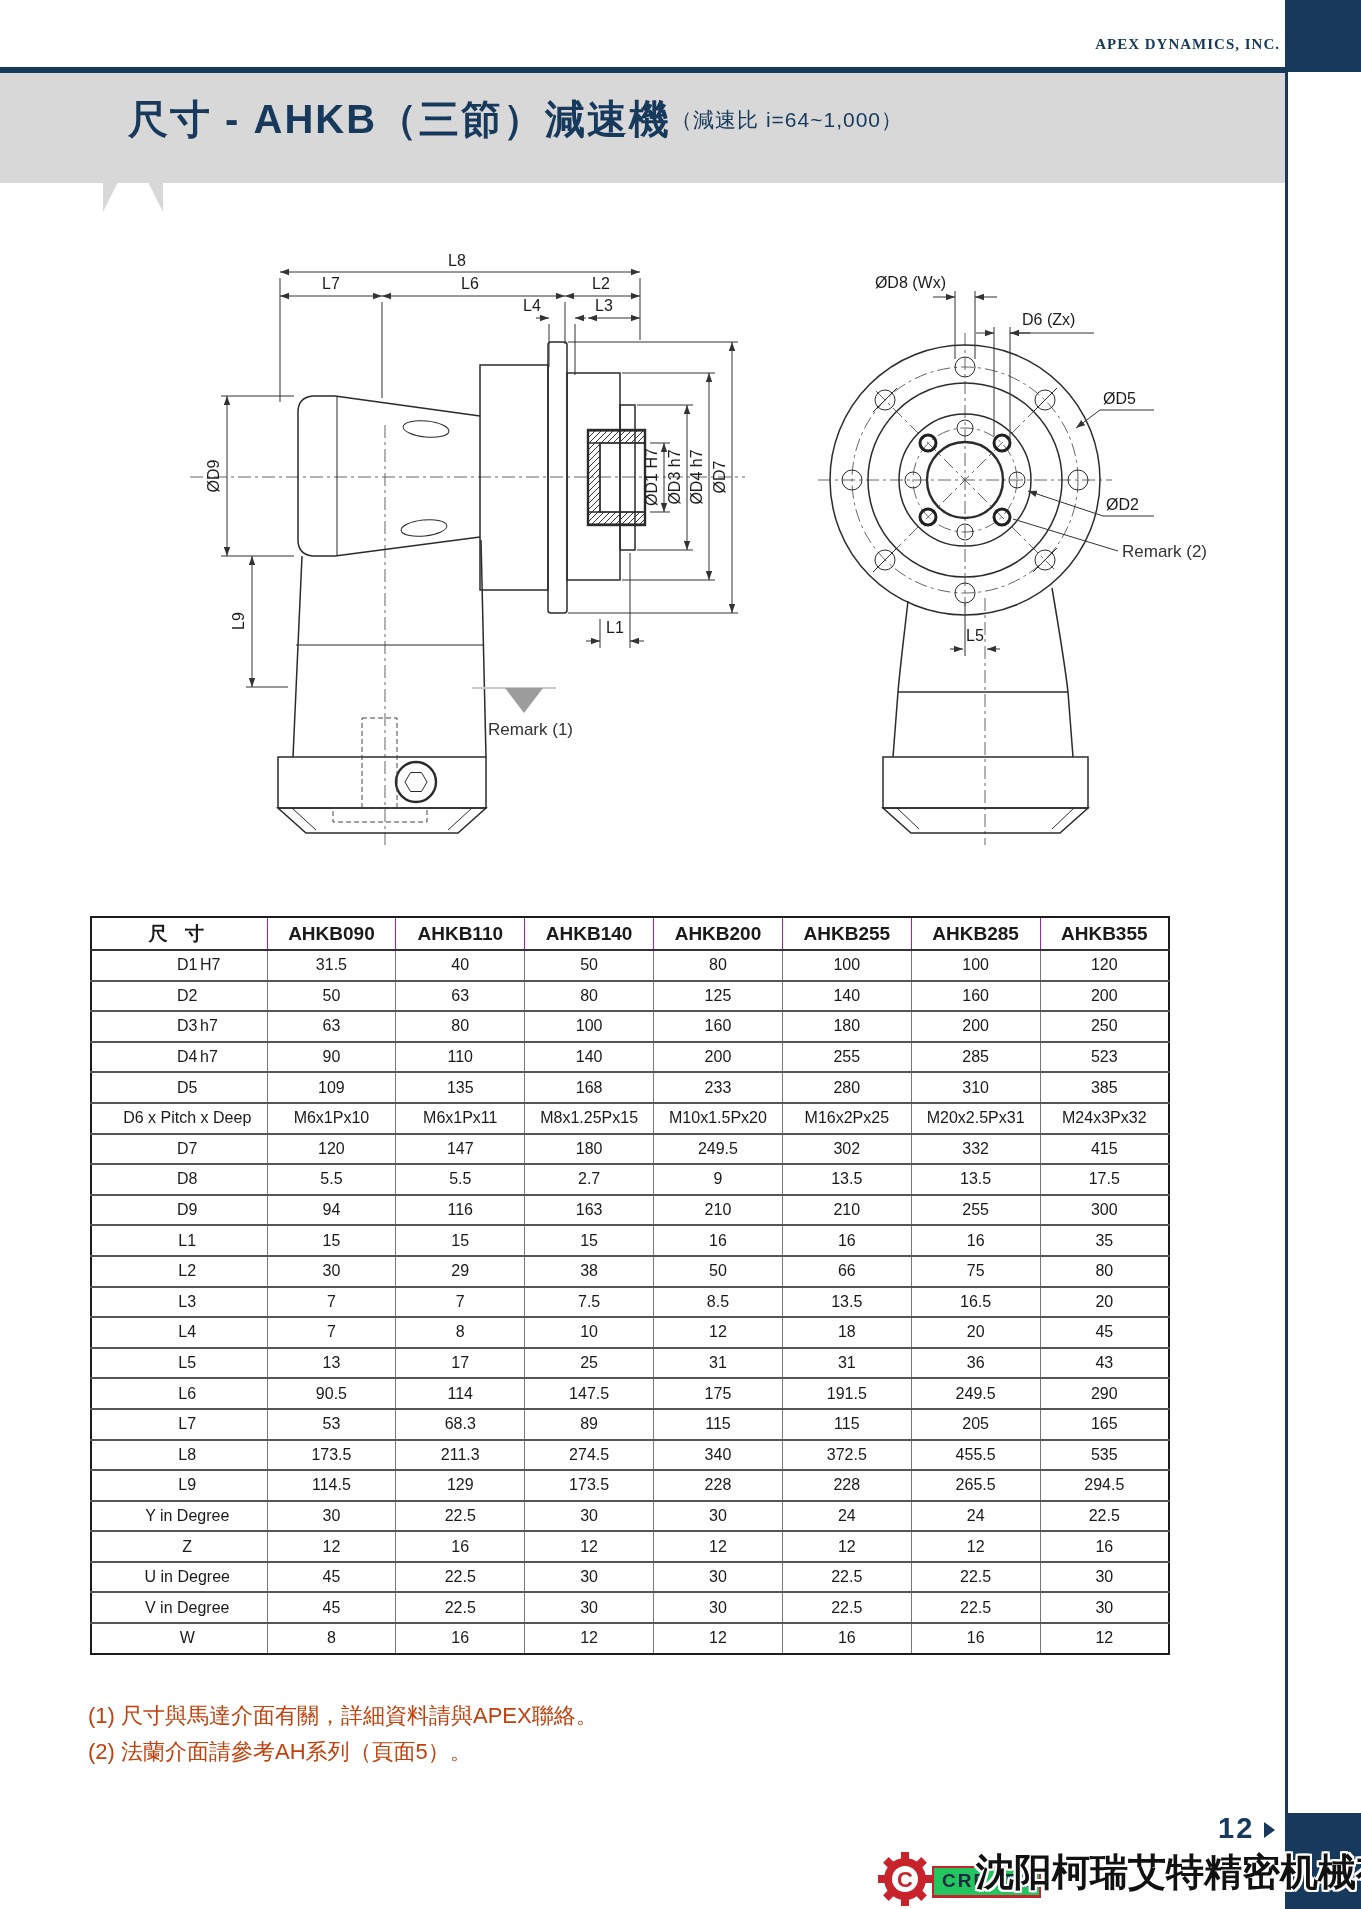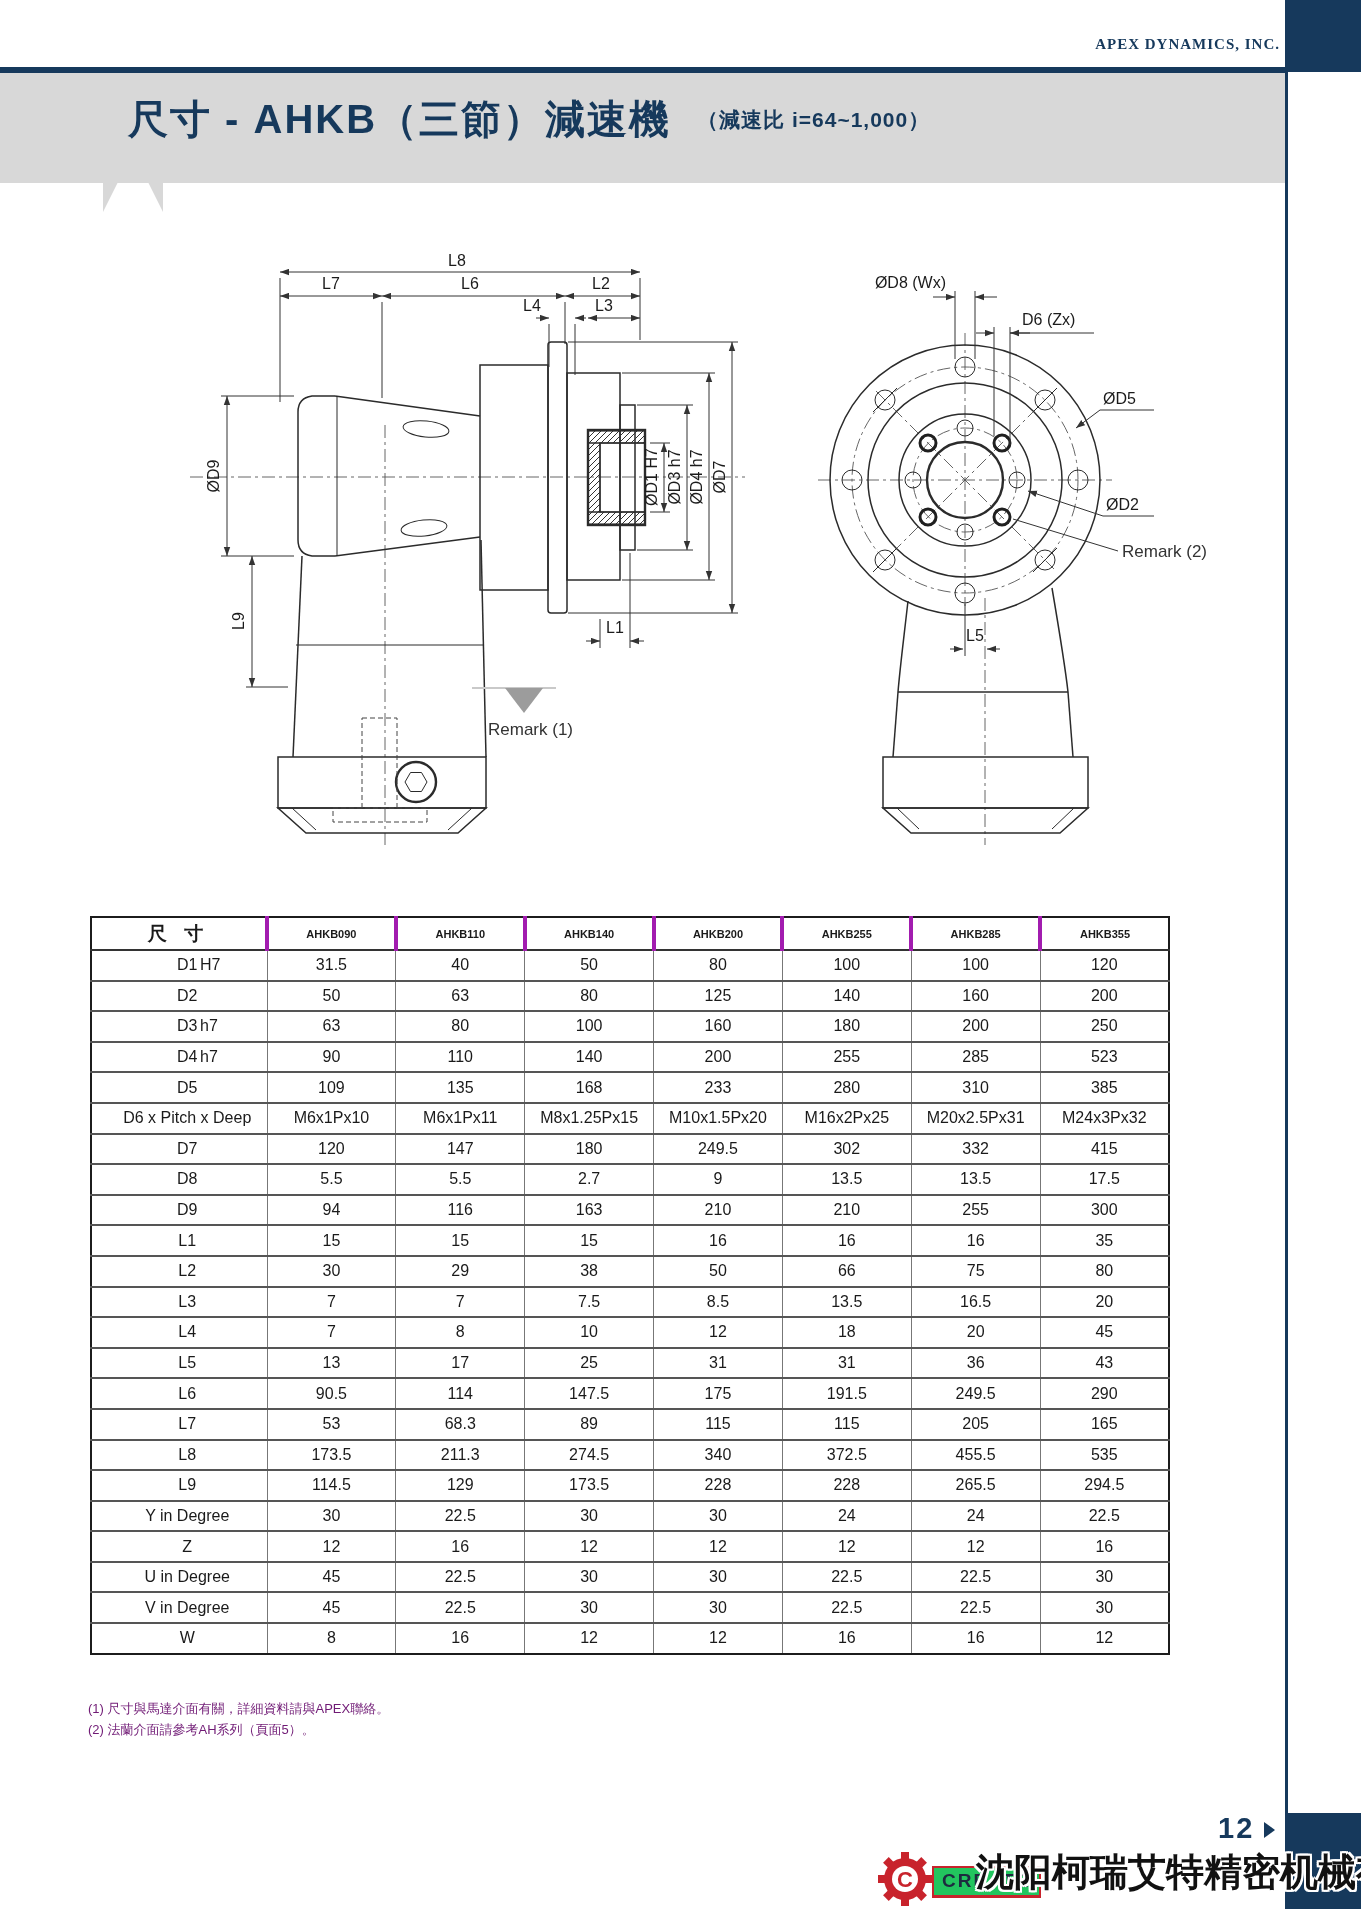--- a/index.html
+++ b/index.html
@@ -11,21 +11,21 @@
   body{font-family:"Liberation Sans",sans-serif;}
   #page{position:relative;width:1361px;height:1909px;background:#fff;overflow:hidden;}
 
   
   .apex-co{position:absolute;top:36px;left:0;width:1280px;text-align:right;
     font-size:15px;letter-spacing:1px;color:var(--navy);font-weight:600;font-family:Liberation Serif, serif;}
   .head-rule{position:absolute;top:67px;left:0;width:1286px;height:6px;background:var(--navy);}
   .banner{position:absolute;top:73px;left:0;width:1286px;height:110px;background:var(--gray);}
   .banner-title{position:absolute;top:92px;left:128px;font-size:40px;font-weight:bold;
     color:var(--navy);letter-spacing:2px;white-space:nowrap;}
-  .banner-sub{font-size:21px;font-weight:bold;letter-spacing:1px;margin-left:26px;vertical-align:6px;}
+  .banner-sub{font-size:21px;font-weight:normal;letter-spacing:1px;vertical-align:6px;}
   .ribbon{position:absolute;top:73px;left:103px;}
   .side-rail{position:absolute;top:72px;left:1285px;width:3px;height:1741px;background:var(--navy);}
   .corner-top{position:absolute;top:0;left:1285px;width:76px;height:72px;background:var(--navy);}
   .corner-bottom{position:absolute;top:1813px;left:1285px;width:76px;height:96px;background:var(--navy);}
 
   
   .draw{position:absolute;top:185px;left:0;}
   .o{fill:none;stroke:#2b2b2b;stroke-width:1.5;}
   .o2{fill:none;stroke:#2b2b2b;stroke-width:2.4;}
   .thin{fill:none;stroke:#2b2b2b;stroke-width:1;}
@@ -33,32 +33,32 @@
   .dsh{fill:none;stroke:#444;stroke-width:1;stroke-dasharray:5 3;}
   .d{fill:none;stroke:#333;stroke-width:1;}
   text.dl{font-family:"Liberation Sans",sans-serif;font-size:16px;fill:#1b1b1b;}
   text.rk{font-family:"Liberation Sans",sans-serif;font-size:17px;fill:#333;}
 
   
   .tblwrap{position:absolute;top:916px;left:90px;width:1203px;}
   table.dim{border-collapse:collapse;width:1080px;table-layout:fixed;
     font-size:16px;color:#1a1a1a;border:2px solid #1c1c1c;}
   table.dim col.c0{width:176px;}
-  table.dim th{height:31px;font-size:11px;font-weight:bold;border-left:4px solid #a21caf;
+  table.dim th{height:31px;font-size:19px;font-weight:bold;border-left:1px solid #a21caf;
     border-bottom:2.5px solid #333;text-align:center;padding:0;}
   table.dim th:first-child{font-size:19px;letter-spacing:6px;}
   table.dim td{height:28.6px;border-left:1px solid #777;border-top:2px solid #555;
     text-align:center;padding:0;white-space:nowrap;overflow:hidden;}
   table.dim tr td:first-child, table.dim tr th:first-child{border-left:none;}
   td.lab{text-align:left;position:relative;}
   td.lab .ln2{padding-left:16px;}
   td.lab .tol{position:absolute;left:108px;}
 
   
-  .notes{position:absolute;top:1698px;left:88px;font-size:13px;color:#701a75;line-height:1.65;}
+  .notes{position:absolute;top:1698px;left:88px;font-size:22px;color:#c2410c;line-height:1.65;}
 
   
   .pageno{position:absolute;top:1812px;left:1218px;color:var(--navy);
     font-size:29px;font-weight:bold;letter-spacing:2px;}
   .pg-arrow{display:inline-block;width:0;height:0;border-left:11px solid var(--navy);
     border-top:8px solid transparent;border-bottom:8px solid transparent;margin-left:10px;}
   .logo{position:absolute;top:1850px;left:876px;width:170px;height:60px;}
   .logo-box{position:absolute;left:56px;top:16px;border:2px solid var(--red);
     background:#22c55e;padding:2px 8px 3px 8px;border-bottom-width:3px;}
   .logo-box span{font-size:19px;font-weight:bold;letter-spacing:2px;color:#1d2b3f;}

